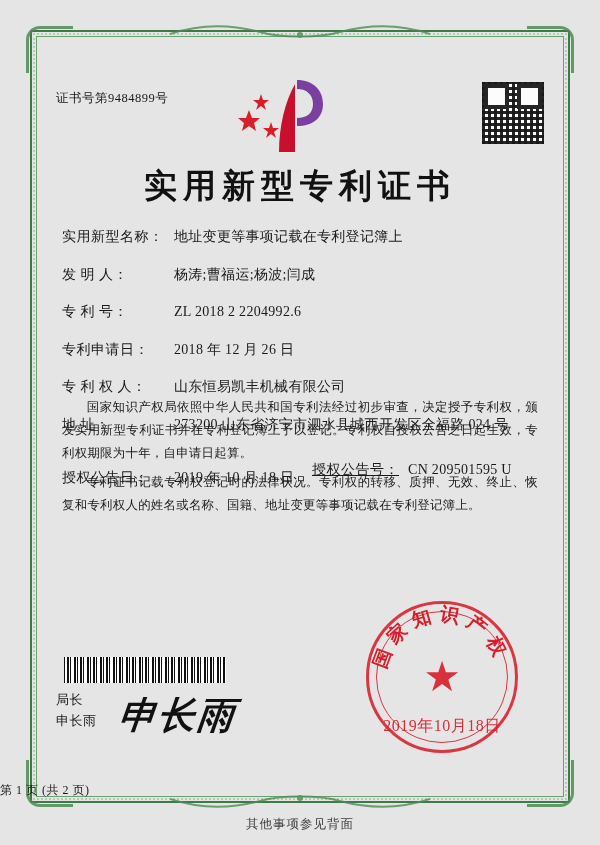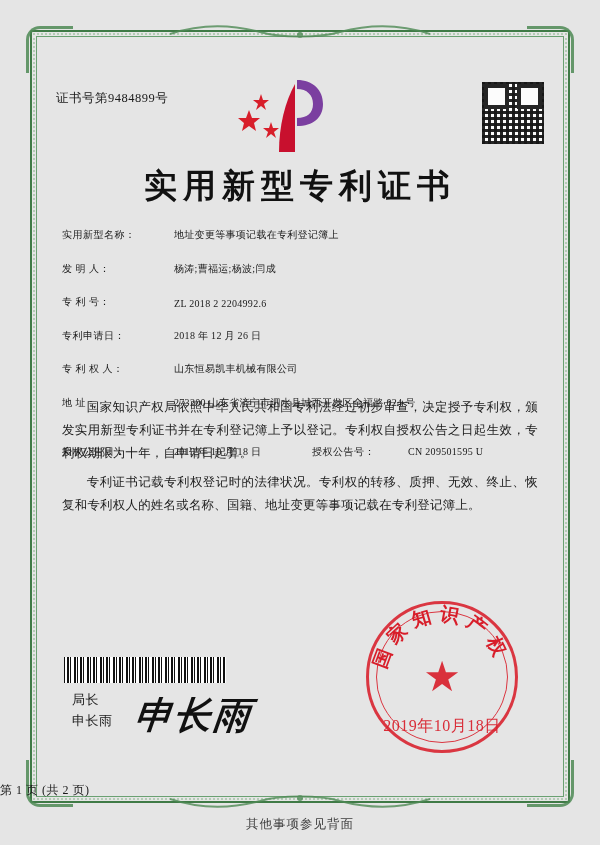--- a/index.html
+++ b/index.html
@@ -137,32 +137,32 @@
   }
 
   .fields {
     position: absolute;
     left: 6px;
     right: 6px;
     top: 172px;
   }
   .field-row {
     display: flex;
-    align-items: flex-end;
+    align-items: center;
     margin-bottom: 19.5px;
-    font-size: 10px;
+    font-size: 14px;
     color: #1a1a1a;
   }
   .field-label {
     flex: 0 0 auto;
     letter-spacing: .5px;
     white-space: nowrap;
   }
   .field-label.w-wide { width: 112px; }
-  .field-label.w-med  { width: 96px;  }
+  .field-label.w-med  { width: 96px; text-decoration: underline;  }
   .field-value {
     flex: 1 1 auto;
     letter-spacing: .3px;
   }
 
   .field-row.split .field-half {
     display: flex;
     align-items: baseline;
   }
   .field-row.split .left  { flex: 0 0 250px; margin-top: 16px; }
@@ -191,21 +191,21 @@
     width: 162px;
     height: 26px;
     background:
       repeating-linear-gradient(90deg,
         #111 0 1px, #fff 1px 3px, #111 3px 5px, #fff 5px 6px,
         #111 6px 7px, #fff 7px 10px, #111 10px 12px, #fff 12px 13px);
   }
 
   .signature-block {
     position: absolute;
-    left: 16px;
+    left: 0;
     bottom: 30px;
     display: flex;
     align-items: flex-start;
     font-size: 13px;
     line-height: 1.6;
   }
   .sign-labels { white-space: nowrap; letter-spacing: .5px; }
   .sign-script {
     margin-left: 22px;
     margin-top: -4px;

